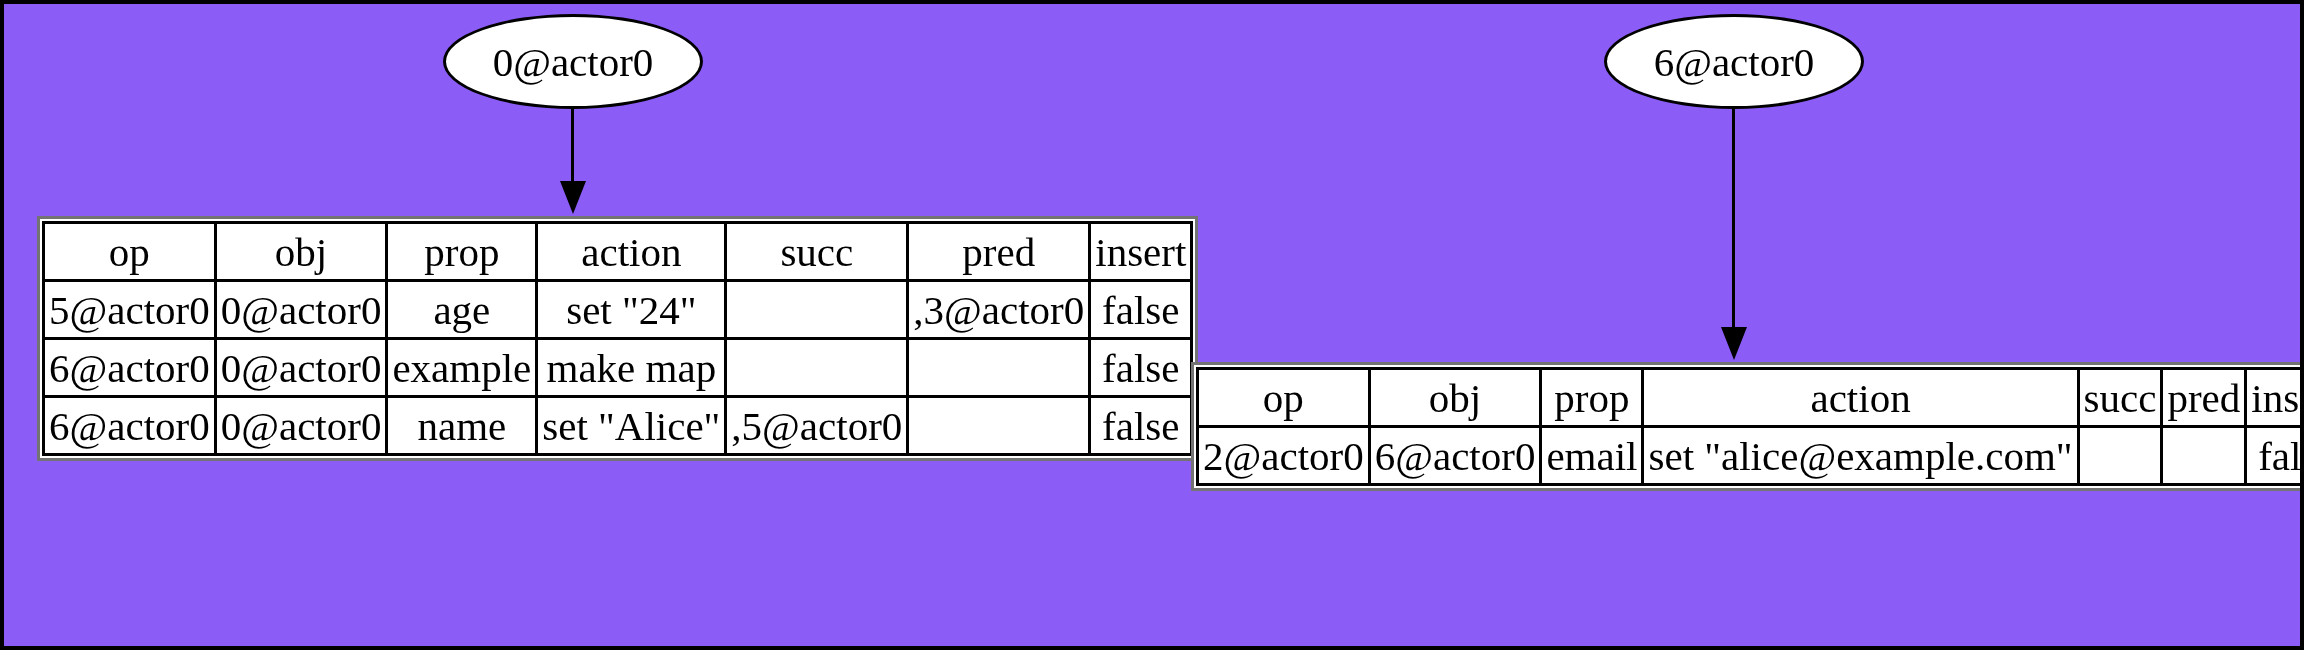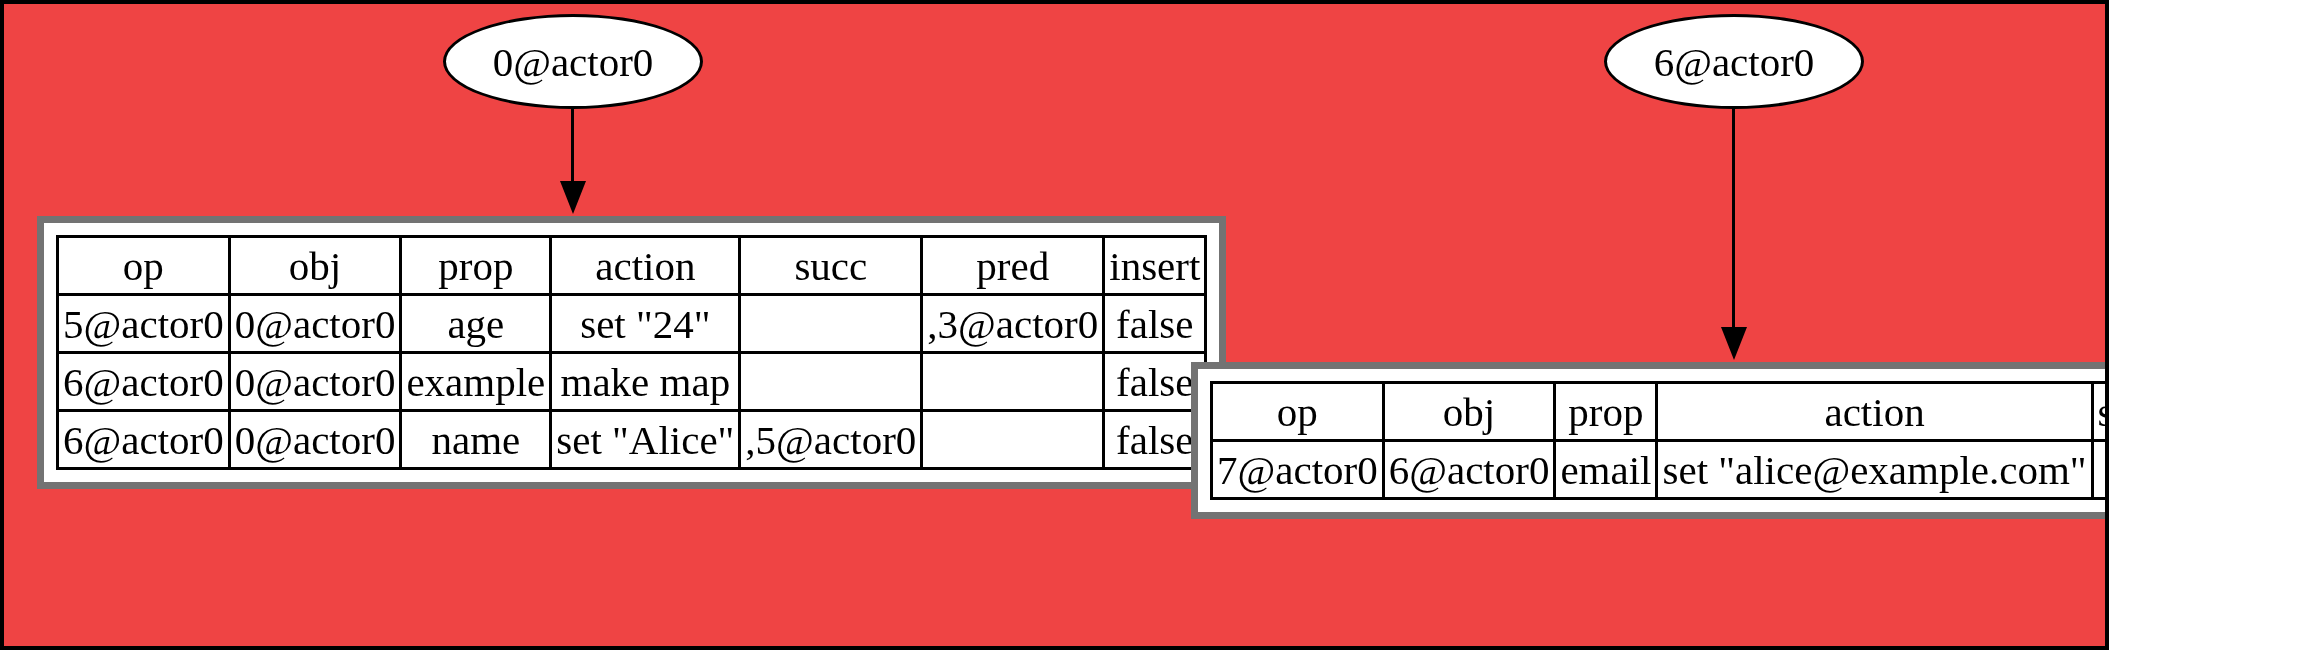--- a/index.html
+++ b/index.html
@@ -2,24 +2,24 @@
 <html><head>
 <meta charset="utf-8">
 <style>
   html, body {
     margin: 0;
     padding: 0;
     background: #ffffff;
   }
   #canvas {
     position: relative;
-    width: 2109px;
+    width: 2304px;
     height: 650px;
     box-sizing: border-box;
-    background: #ef4444;
+    background: #8b5cf6;
     border: 4px solid #000000;
     overflow: hidden;
     font-family: "Liberation Serif", "DejaVu Serif", serif;
     color: #000000;
   }
   
   .node-ellipse {
     position: absolute;
     box-sizing: border-box;
     border: 3px solid #000000;
@@ -42,22 +42,22 @@
     width: 0;
     height: 0;
     border-left: 13px solid transparent;
     border-right: 13px solid transparent;
     border-top: 33px solid #000000;
   }
   
   .gv-table-wrap {
     position: absolute;
     box-sizing: border-box;
-    border: 7px solid #737373;
-    padding: 12px;
+    border: 3px solid #737373;
+    padding: 2px;
     background: #ffffff;
     font-family: Liberation Serif, serif;
   }
   table.gv-table {
     border-collapse: collapse;
     table-layout: fixed;
   }
   table.gv-table th,
   table.gv-table td {
     box-sizing: border-box;
@@ -162,21 +162,21 @@
             <th>obj</th>
             <th>prop</th>
             <th>action</th>
             <th>succ</th>
             <th>pred</th>
             <th>insert</th>
           </tr>
         </thead>
       <tbody>
           <tr>
-            <td>7@actor0</td>
+            <td>2@actor0</td>
             <td>6@actor0</td>
             <td>email</td>
             <td>set "alice@example.com"</td>
             <td></td>
             <td></td>
             <td>false</td>
           </tr>
         </tbody>
     </table>
   </div>

